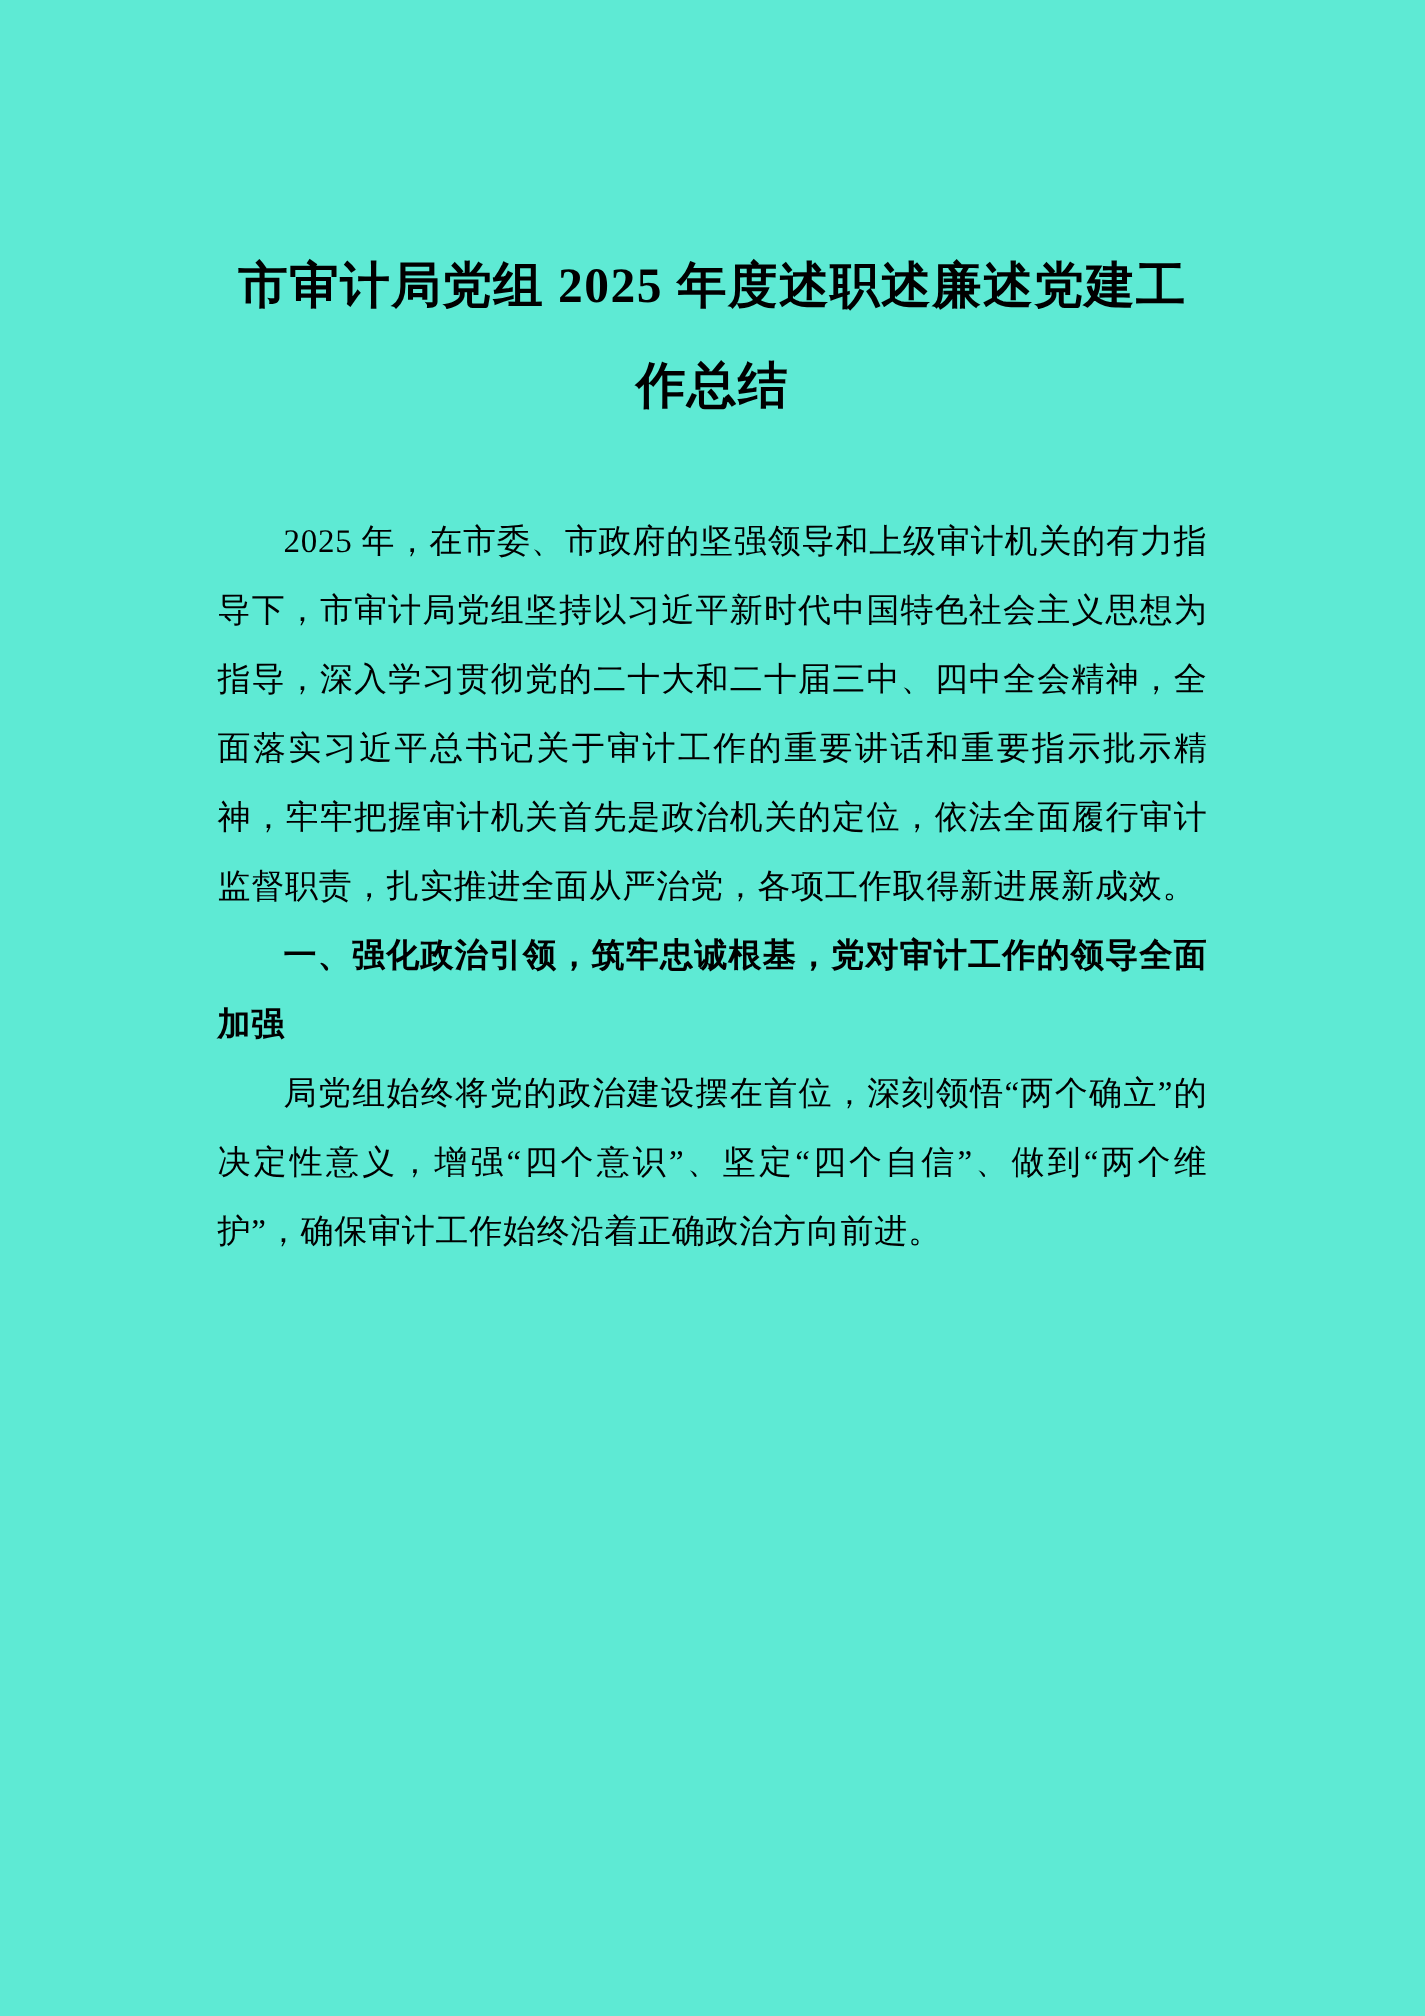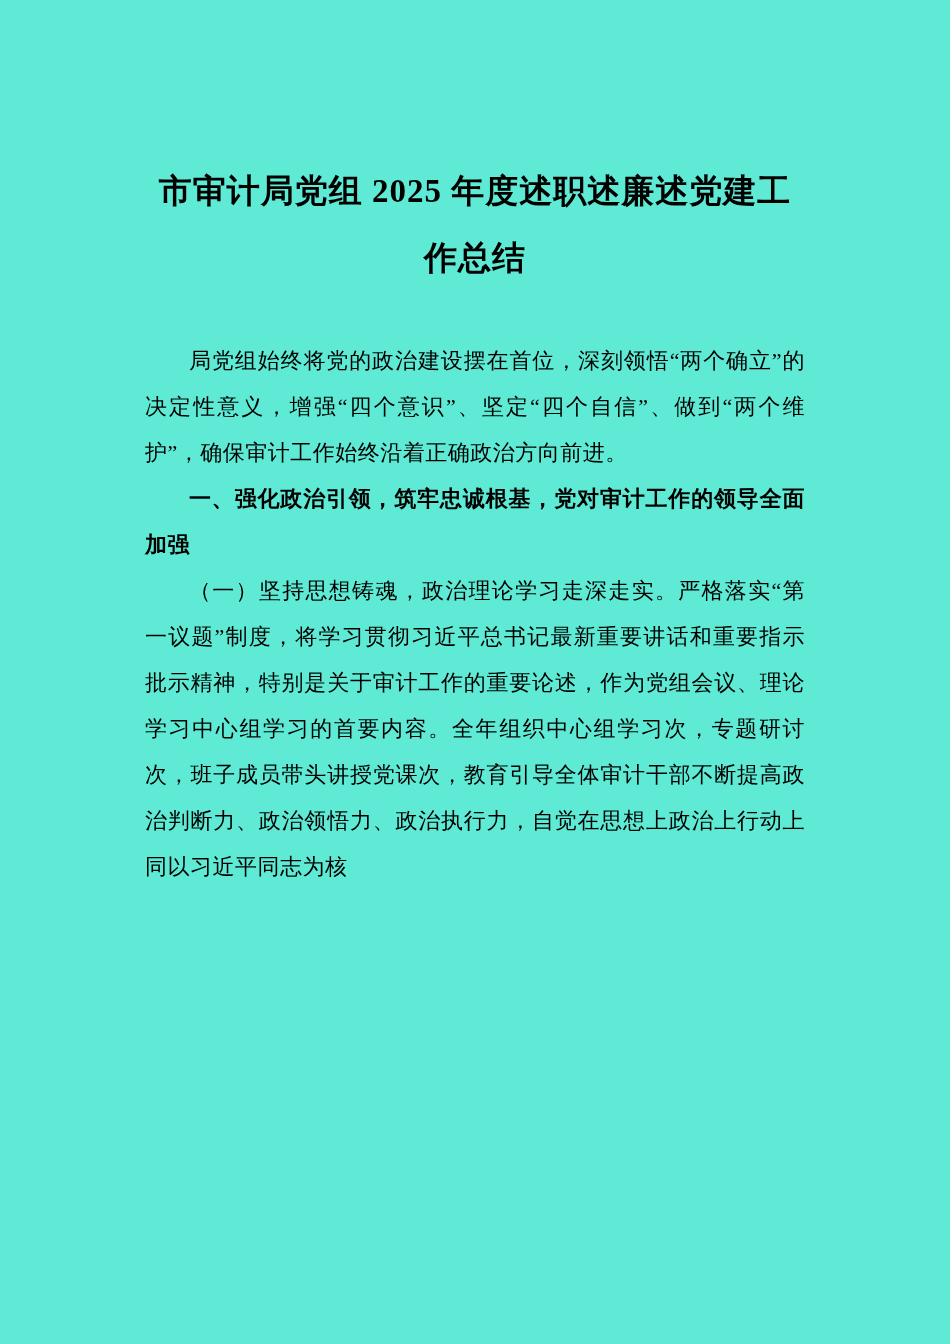--- a/index.html
+++ b/index.html
@@ -36,19 +36,19 @@
   .section-heading {
     font-weight: 700;
   }
 </style>
 </head>
 <body>
 
 <div class="page">
   <h1 class="doc-title">市审计局党组 2025 年度述职述廉述党建工作总结</h1>
 
+  <p class="body-para">2025 年，在市委、市政府的坚强领导和上级审计机关的有力指导下，市审计局党组坚持以习近平新时代中国特色社会主义思想为指导，深入学习贯彻党的二十大和二十届三中、四中全会精神，全面落实习近平总书记关于审计工作的重要讲话和重要指示批示精神，牢牢把握审计机关首先是政治机关的定位，依法全面履行审计监督职责，扎实推进全面从严治党，各项工作取得新进展新成效。</p>
+
+  <p class="body-para section-heading">一、强化政治引领，筑牢忠诚根基，党对审计工作的领导全面加强</p>
 
   <p class="body-para">局党组始终将党的政治建设摆在首位，深刻领悟“两个确立”的决定性意义，增强“四个意识”、坚定“四个自信”、做到“两个维护”，确保审计工作始终沿着正确政治方向前进。</p>
 
-  <p class="body-para section-heading">一、强化政治引领，筑牢忠诚根基，党对审计工作的领导全面加强</p>
-
-  <p class="body-para">（一）坚持思想铸魂，政治理论学习走深走实。严格落实“第一议题”制度，将学习贯彻习近平总书记最新重要讲话和重要指示批示精神，特别是关于审计工作的重要论述，作为党组会议、理论学习中心组学习的首要内容。全年组织中心组学习次，专题研讨次，班子成员带头讲授党课次，教育引导全体审计干部不断提高政治判断力、政治领悟力、政治执行力，自觉在思想上政治上行动上同以习近平同志为核</p>
 </div>
 
 </body></html>

